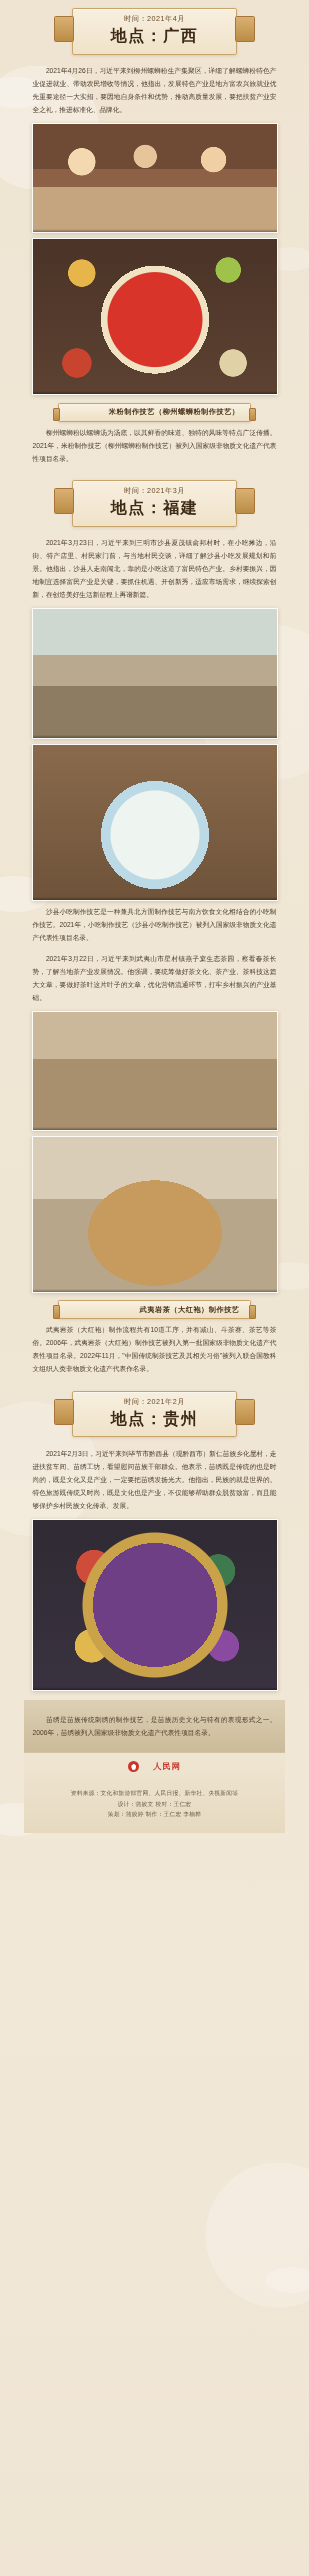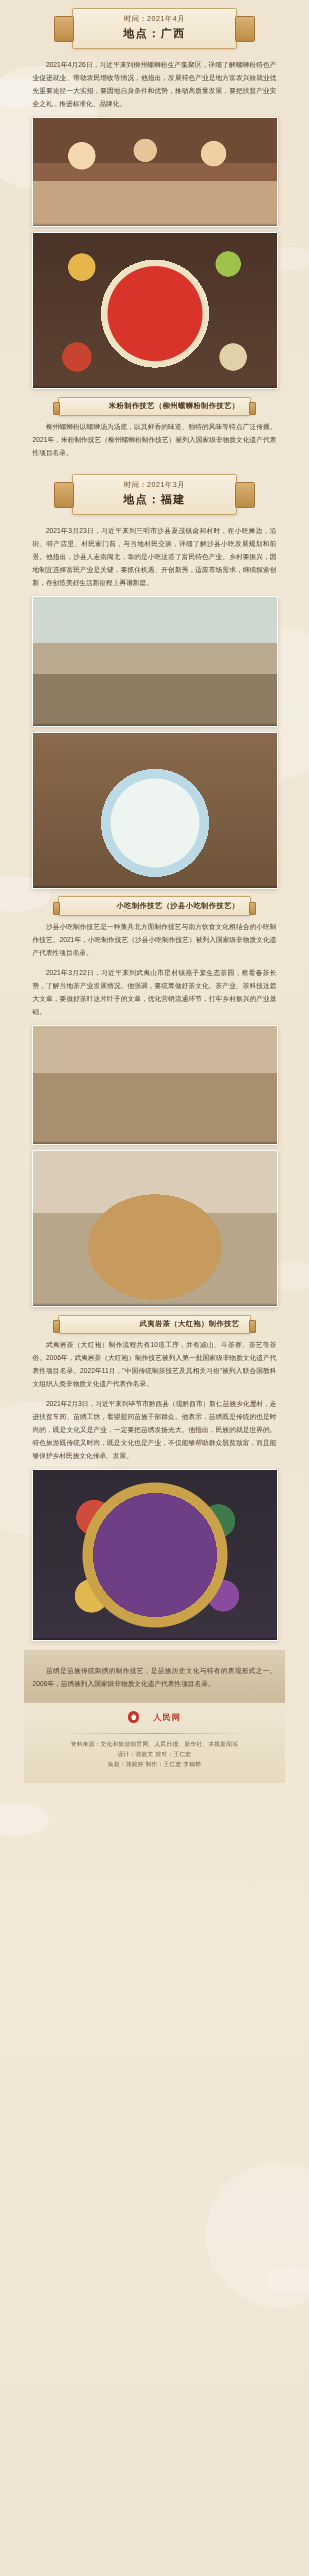--- a/index.html
+++ b/index.html
@@ -74,21 +74,21 @@
   }
   .plaque:before{left:-18.5px;}
   .plaque:after{right:-18.5px;}
   .plaque .time{
     font-size:7.2px;
     color:#6b4b28;
     letter-spacing:0.5px;
     margin-bottom:2.1px;
   }
   .plaque .place{
-    font-size:11px;
+    font-size:16px;
     font-weight:bold;
     color:#3c2a16;
     letter-spacing:1.5px;
   }
 
   
   .para{
     width:244px;
     margin:4.1px auto 7.2px;
     font-size:6.7px;
@@ -299,23 +299,20 @@
 
       <p class="para">2021年3月23日，习近平来到三明市沙县夏茂镇俞邦村时，在小吃摊边，沿街、特产店里、村民家门前，与当地村民交谈，详细了解沙县小吃发展规划和前景。他指出，沙县人走南闯北，靠的是小吃这道了富民特色产业。乡村要振兴，因地制宜选择富民产业是关键，要抓住机遇、开创新秀，适应市场需求，继续探索创新，在创造美好生活新征程上再谱新篇。</p>
 
       <div class="photo ph-street">
         <div class="cap"></div>
       </div>
       <div class="photo ph-bowl">
         <div class="cap"></div>
       </div>
 
-      <div class="skill-wrap">
-        <div class="skill">小吃制作技艺（沙县小吃制作技艺）</div>
-      </div>
 
       <p class="para">沙县小吃制作技艺是一种兼具北方面制作技艺与南方饮食文化相结合的小吃制作技艺。2021年，小吃制作技艺（沙县小吃制作技艺）被列入国家级非物质文化遗产代表性项目名录。</p>
     </section>
 
     <section>
       <p class="para">2021年3月22日，习近平来到武夷山市星村镇燕子窠生态茶园，察看春茶长势，了解当地茶产业发展情况。他强调，要统筹做好茶文化、茶产业、茶科技这篇大文章，要做好茶叶这片叶子的文章，优化营销流通环节，打牢乡村振兴的产业基础。</p>
 
       <div class="photo ph-tea">
         <div class="cap"></div>
       </div>
@@ -324,20 +321,26 @@
       </div>
 
       <div class="skill-wrap">
         <div class="skill">武夷岩茶（大红袍）制作技艺</div>
       </div>
 
       <p class="para">武夷岩茶（大红袍）制作流程共有10道工序，并有减山、斗茶赛、茶艺等茶俗。2006年，武夷岩茶（大红袍）制作技艺被列入第一批国家级非物质文化遗产代表性项目名录。2022年11月，"中国传统制茶技艺及其相关习俗"被列入联合国教科文组织人类非物质文化遗产代表作名录。</p>
     </section>
 
     <section>
+      <div class="plaque-wrap">
+        <div class="plaque">
+          <div class="time">时间：2021年2月</div>
+          <div class="place">地点：贵州</div>
+        </div>
+      </div>
 
       <p class="para">2021年2月3日，习近平来到毕节市黔西县（现黔西市）新仁苗族乡化屋村，走进扶贫车间、苗绣工坊，看望慰问苗族干部群众。他表示，苗绣既是传统的也是时尚的，既是文化又是产业，一定要把苗绣发扬光大。他指出，民族的就是世界的。特色旅游既传统又时尚，既是文化也是产业，不仅能够帮助群众脱贫致富，而且能够保护乡村民族文化传承、发展。</p>
 
       <div class="photo ph-rice">
         <div class="cap"></div>
       </div>
 
       <div class="tail-band">
         <p class="para">苗绣是苗族传统刺绣的制作技艺，是苗族历史文化与特有的表现形式之一。2006年，苗绣被列入国家级非物质文化遗产代表性项目名录。</p>
       </div>

